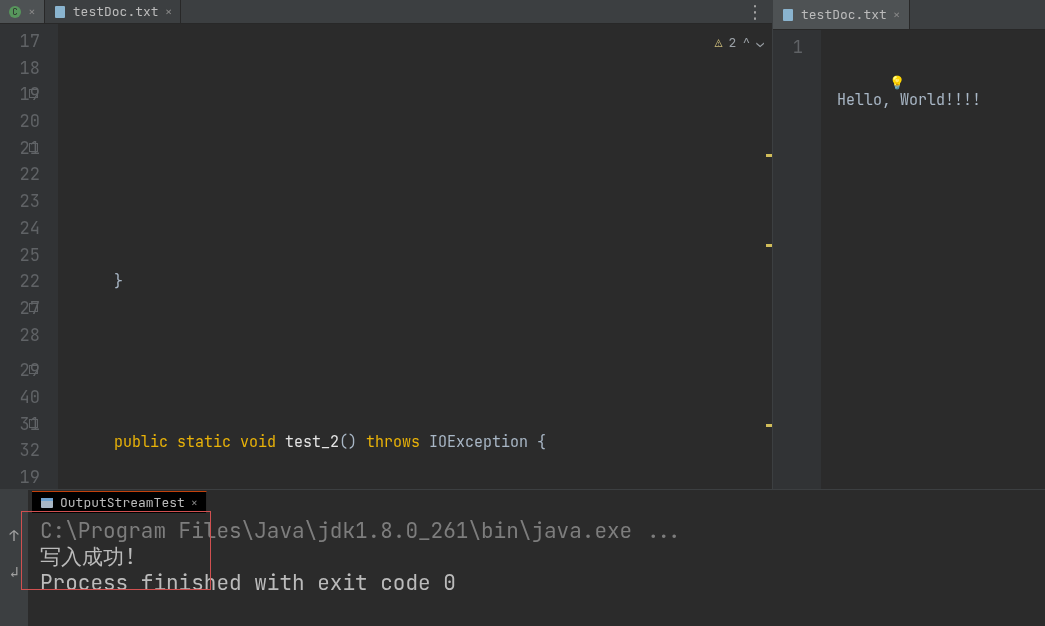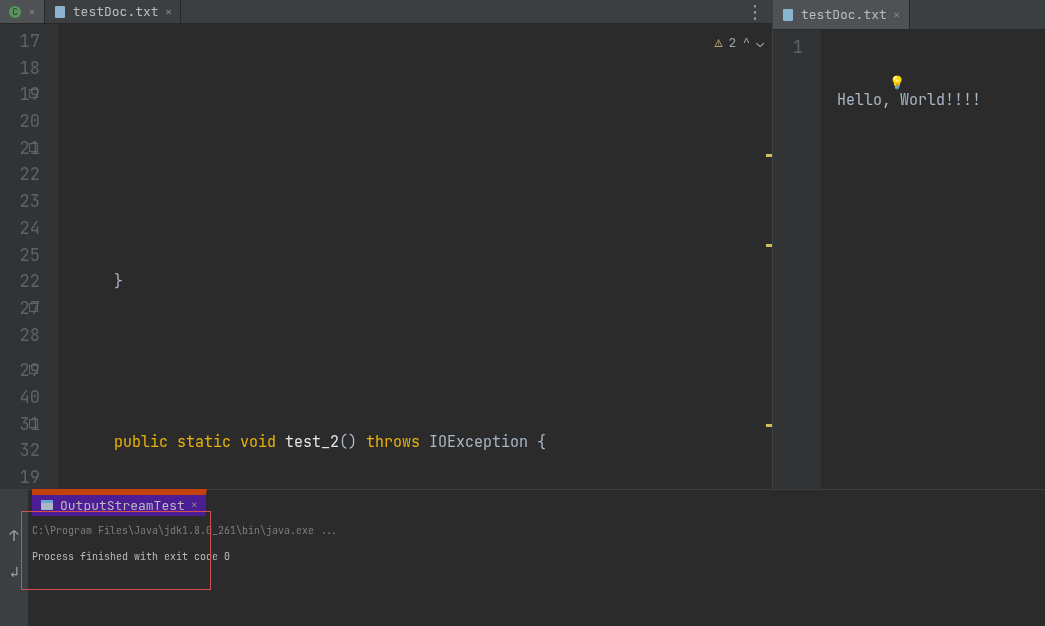--- a/index.html
+++ b/index.html
@@ -93,27 +93,27 @@
   .console-gutter {
     width: 28px; background: #3c3f41;
     display: flex; flex-direction: column; align-items: center; gap: 16px;
     padding-top: 36px;
   }
   .console-gutter .ico { color: #a0a0a0; font-size: 15px; cursor: pointer; }
   .console-body { flex: 1; padding: 0; position: relative; }
   .console-tabstrip { display: flex; align-items: center; height: 24px; padding-left: 4px; }
   .console-tab {
     display: flex; align-items: center; gap: 6px;
-    background: #4c1d95; color: #bbb;
+    background: #000000; color: #bbb;
     padding: 2px 8px; font-size: 13px;
-    border-top: 6px solid #c2410c; border-right: 1px solid #282828;
+    border-top: 1px solid #c2410c; border-right: 1px solid #282828;
   }
   .console-tab .close { color: #888; font-size: 12px; }
   .console-out {
-    padding: 4px 4px; font-size: 10px; line-height: 26px; color: #bbbbbb;
+    padding: 4px 12px; font-size: 21px; line-height: 26px; color: #bbbbbb;
   }
   .console-out .dim { color: #7d7d7d; }
   .redbox {
     position: absolute; left: -7px; top: -3px;
     width: 190px; height: 79px;
     border: 1px solid #d05050; pointer-events: none;
   }
 
   
   .ic-java { fill: #57965c; }
@@ -242,18 +242,19 @@
                 <rect x="1" y="2" width="12" height="3" fill="#6fa3d1"></rect>
               </svg>
           </span>
           <span>OutputStreamTest</span>
           <span class="close">×</span>
         </div>
       </div>
       <div class="console-out" style="position:relative;">
         <div class="redbox"></div>
         <div class="dim">C:\Program Files\Java\jdk1.8.0_261\bin\java.exe  ...</div>
+        <div>写入成功! </div>
         <div></div>
         <div>Process finished with exit code 0</div>
       </div>
     </div>
   </div>
 </div>
 
 </body></html>

